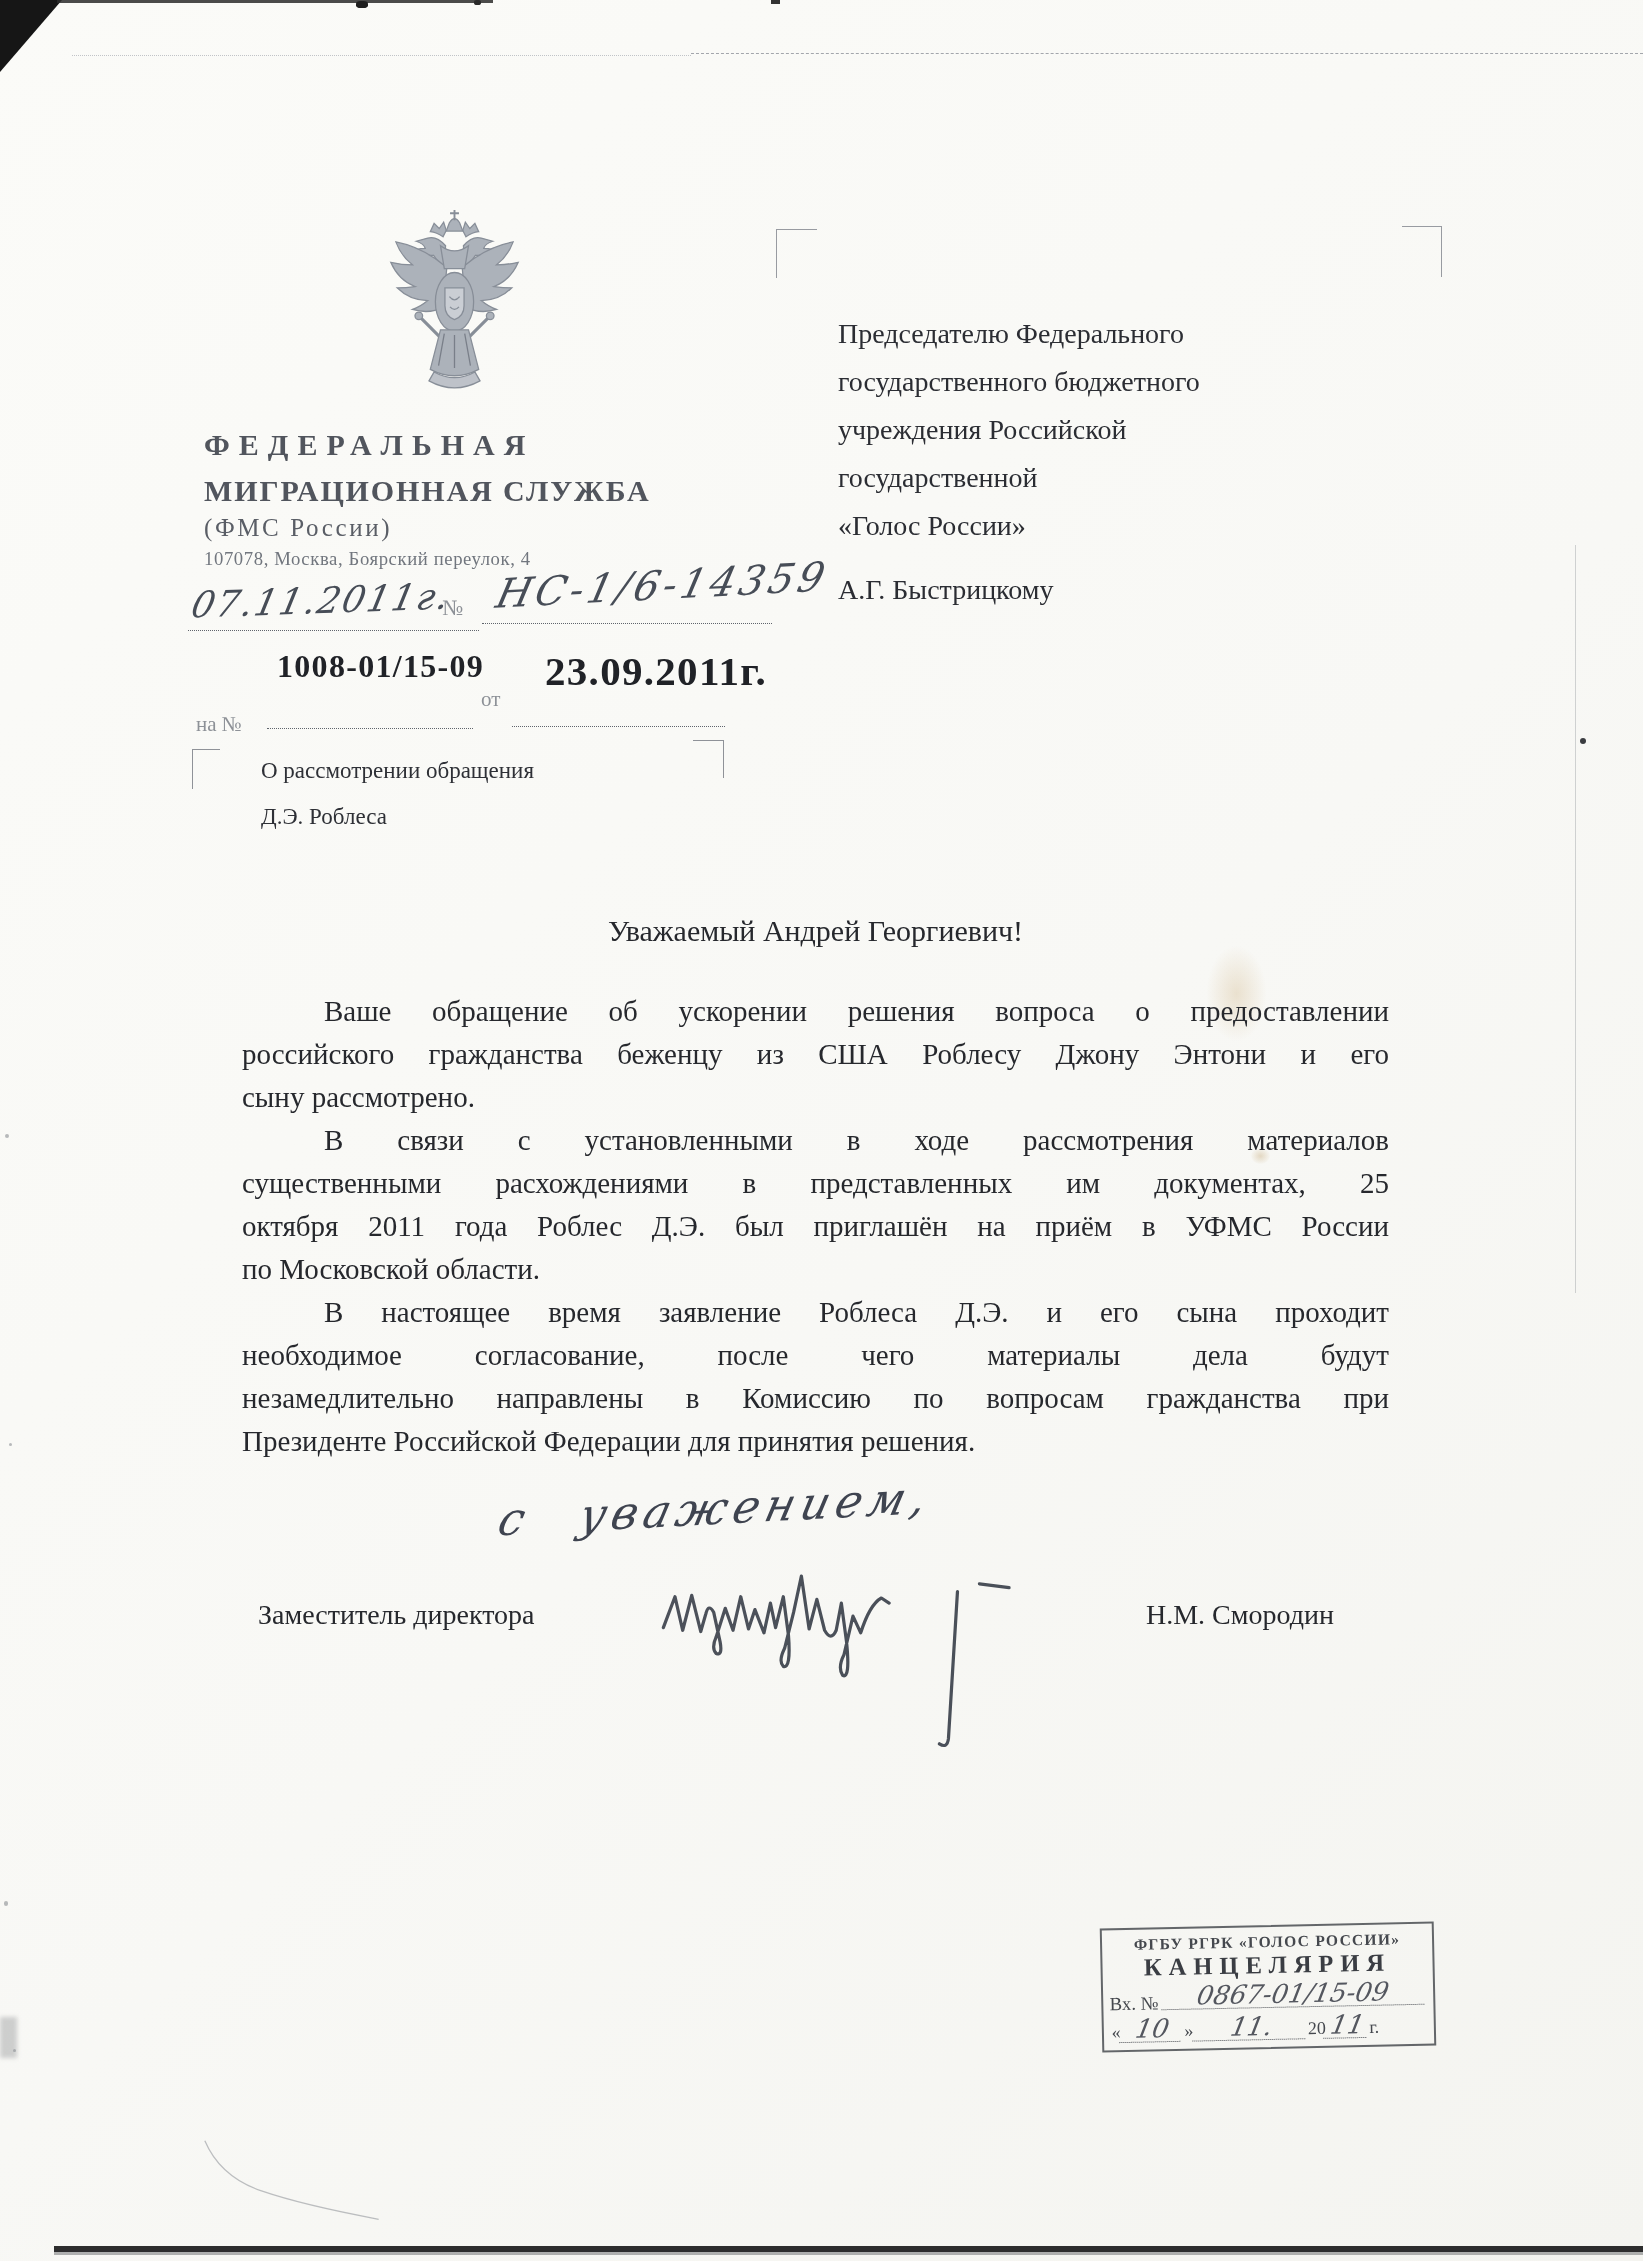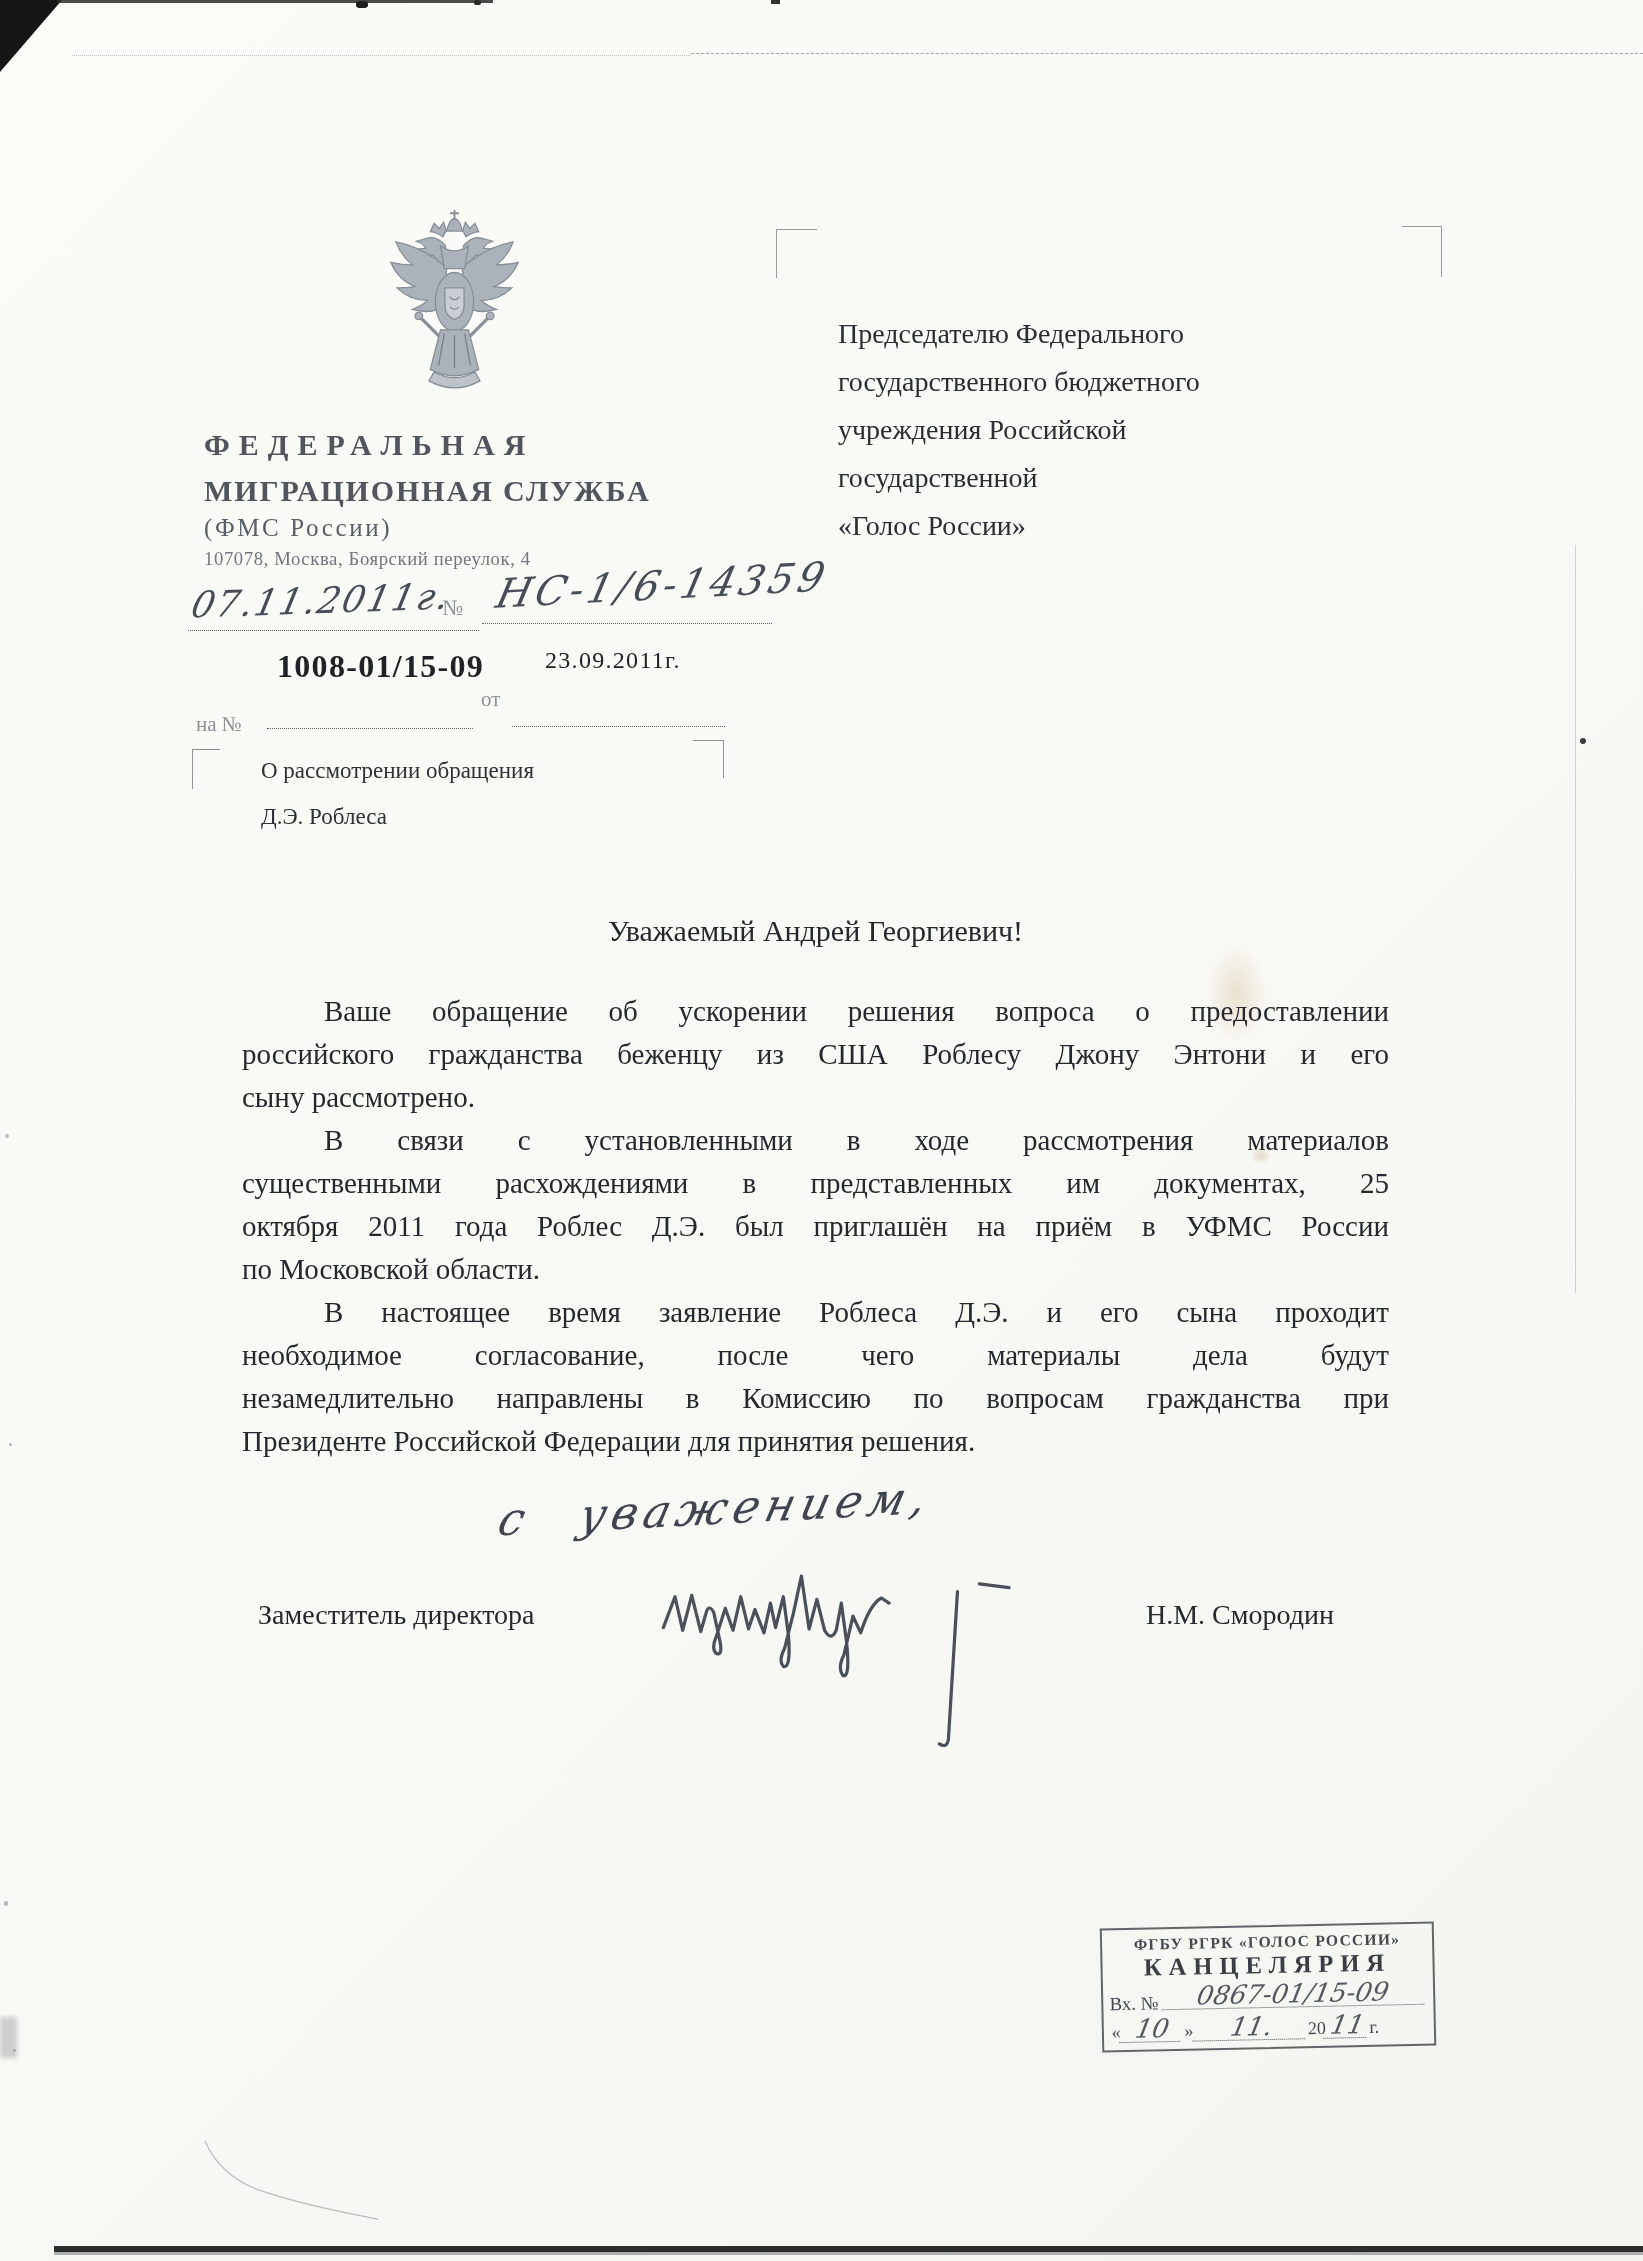--- a/index.html
+++ b/index.html
@@ -50,21 +50,21 @@
   .u-dot{border-top:1.3px dotted #5f646c;height:0;}
   .u1{left:188px;top:630px;width:291px;}
   .u2{left:482px;top:623px;width:290px;}
   .u3{left:267px;top:728px;width:206px;}
   .u4{left:512px;top:726px;width:213px;}
 
   .reply-label{font-size:21px;color:#8d9197;}
   .na{left:196px;top:712px;}
   .ot{left:481px;top:687px;}
   .reply-num{left:277px;top:648px;font-size:32px;font-weight:bold;color:#202227;letter-spacing:1.3px;}
-  .reply-date{left:545px;top:647px;font-size:24px;font-weight:normal;color:#202227;letter-spacing:1.3px;}
+  .reply-date{left:545px;top:647px;font-size:41px;font-weight:bold;color:#202227;letter-spacing:1.3px;}
   .cm-rec-l{left:776px;top:229px;width:40px;height:48px;border-top:1.9px solid #989ba1;border-left:1.9px solid #989ba1;}
   .cm-rec-r{left:1402px;top:226px;width:39px;height:50px;border-top:1.9px solid #989ba1;border-right:1.9px solid #989ba1;}
   .cm-sub-l{left:192px;top:749px;width:27px;height:39px;border-top:1.9px solid #8f9298;border-left:1.9px solid #8f9298;}
   .cm-sub-r{left:693px;top:740px;width:30px;height:37px;border-top:1.9px solid #8f9298;border-right:1.9px solid #8f9298;}
 
   
   .recipient{left:838px;top:318px;width:567px;}
   .rec-line{height:48px;font-size:28px;color:#2b2d33;}
   .rec-name{margin-top:15.5px;font-size:28px;color:#2b2d33;}
 
@@ -172,20 +172,21 @@
   <div class="abs cm-rec-r"></div>
   <div class="abs cm-sub-l"></div>
   <div class="abs cm-sub-r"></div>
 
   <div class="abs recipient">
     <div class="rec-line">Председателю Федерального</div>
     <div class="rec-line">государственного бюджетного</div>
     <div class="rec-line">учреждения Российской</div>
     <div class="rec-line">государственной</div>
     <div class="rec-line">«Голос России»</div>
+    <div class="rec-name">А.Г. Быстрицкому</div>
   </div>
 
   <div class="abs subject">
     <div class="sub-line">О рассмотрении обращения</div>
     <div class="sub-line">Д.Э. Роблеса</div>
   </div>
 
   <div class="abs salutation">Уважаемый Андрей Георгиевич!</div>
 
   <div class="abs bodytext">

